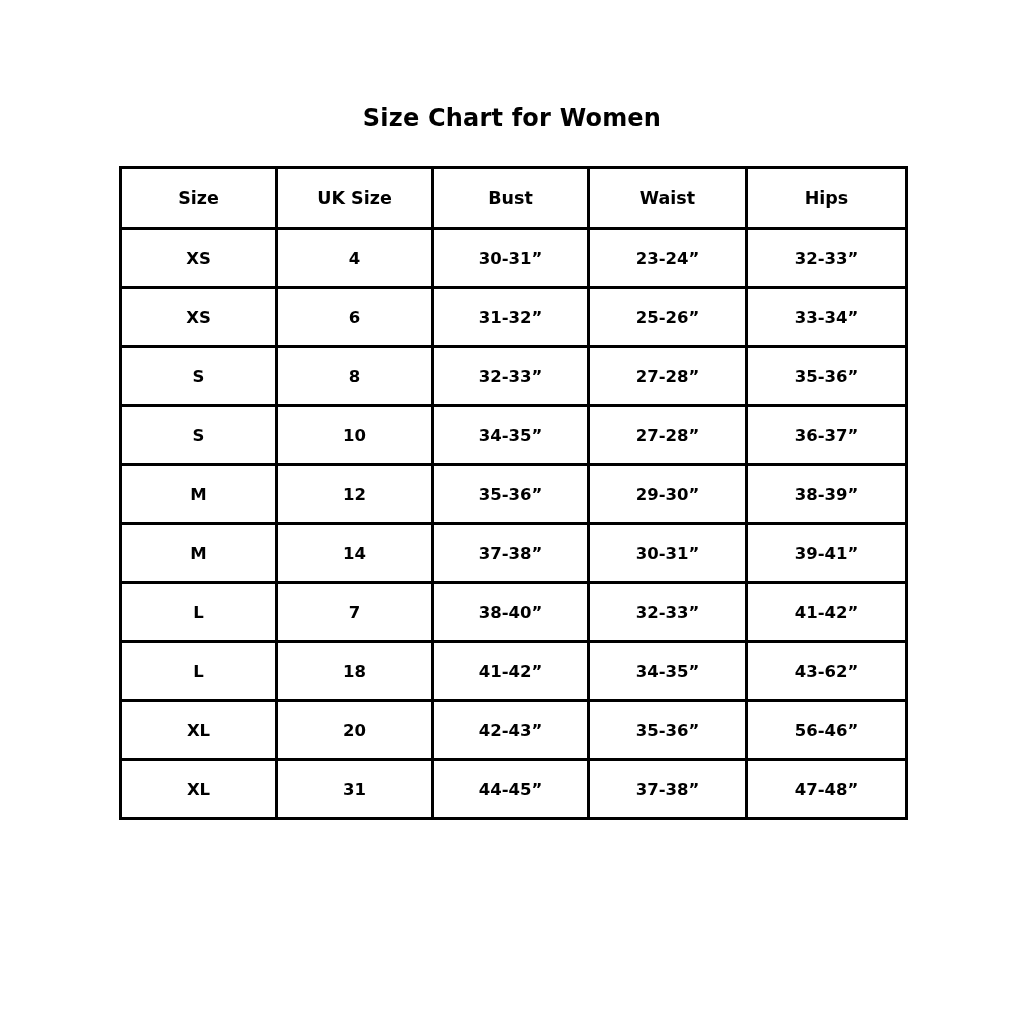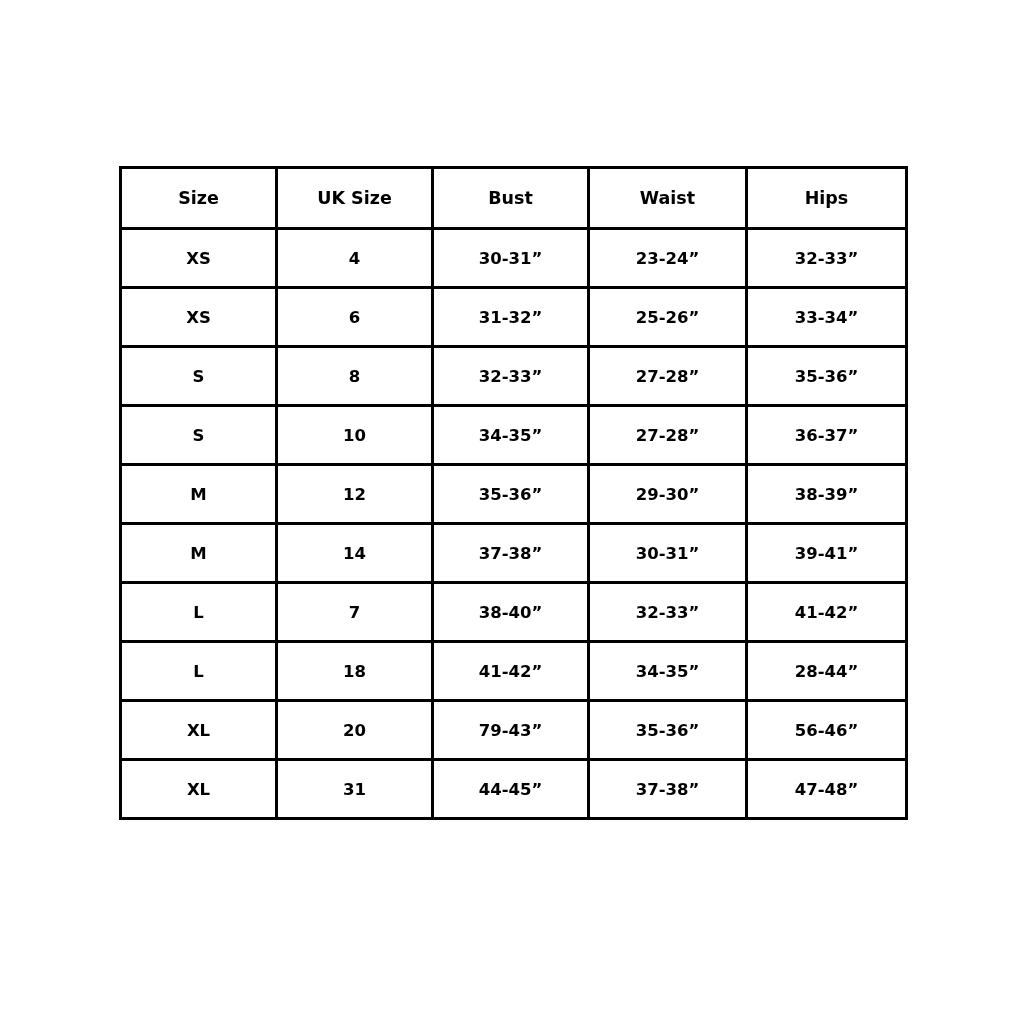--- a/index.html
+++ b/index.html
@@ -58,20 +58,21 @@
   col.c1 { width: 156px; }
   col.c2 { width: 156px; }
   col.c3 { width: 158px; }
   col.c4 { width: 160px; }
 </style>
 </head>
 <body>
 
 <div class="page">
 
+  <div class="chart-title">Size Chart for Women</div>
 
   <div class="table-wrap">
     <table class="size-table">
       <colgroup>
         <col class="c0">
           <col class="c1">
           <col class="c2">
           <col class="c3">
           <col class="c4">
       </colgroup>
@@ -132,26 +133,26 @@
           <td>7</td>
           <td>38-40”</td>
           <td>32-33”</td>
           <td>41-42”</td>
         </tr>
         <tr>
           <td>L</td>
           <td>18</td>
           <td>41-42”</td>
           <td>34-35”</td>
-          <td>28-44”</td>
+          <td>43-62”</td>
         </tr>
         <tr>
           <td>XL</td>
           <td>20</td>
-          <td>79-43”</td>
+          <td>42-43”</td>
           <td>35-36”</td>
           <td>56-46”</td>
         </tr>
         <tr>
           <td>XL</td>
           <td>31</td>
           <td>44-45”</td>
           <td>37-38”</td>
           <td>47-48”</td>
         </tr>

